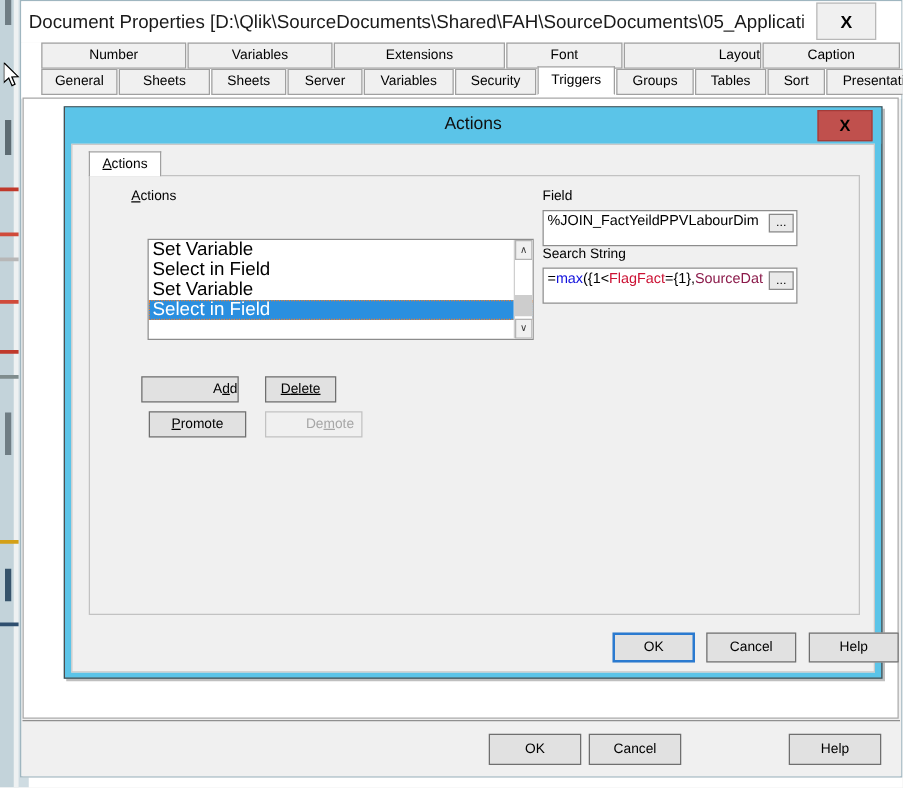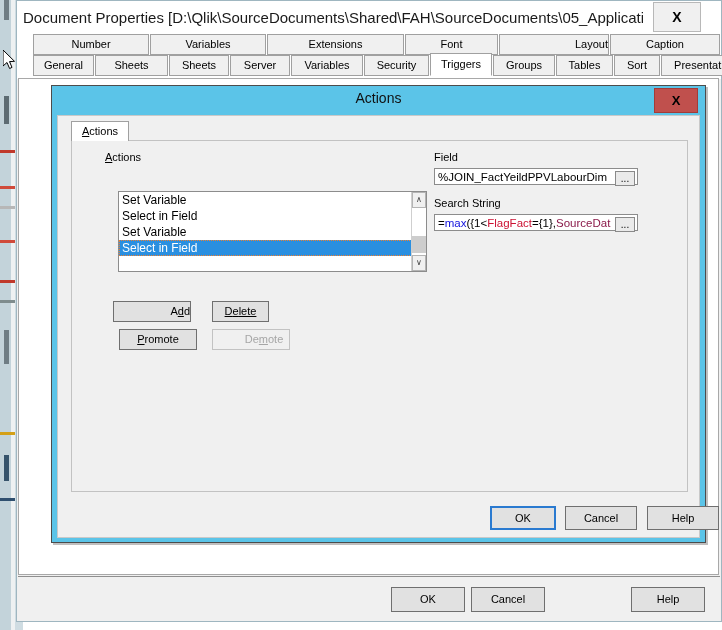--- a/index.html
+++ b/index.html
@@ -61,32 +61,32 @@
     background:#ffffff;border:1px solid #a0a0a0;border-bottom:none;box-sizing:border-box;
     font-size:11px;text-align:center;line-height:18px;cursor:default;z-index:4;}
   #inner-tabpage{position:absolute;left:13px;top:24px;width:617px;height:352px;
     background:#f0f0f0;border:1px solid #c2c2c2;box-sizing:border-box;}
 
   .grp-label{position:absolute;font-size:11px;color:#000;}
 
   
   #actions-list{position:absolute;left:46px;top:50px;width:309px;height:81px;
     background:#ffffff;border:1px solid #8c8c8c;box-sizing:border-box;overflow:hidden;}
-  .lrow{height:16px;line-height:16px;padding-left:3px;font-size:12px;color:#000;
+  .lrow{height:16px;line-height:16px;padding-left:3px;font-size:15px;color:#000;
     white-space:nowrap;cursor:default;}
   .lrow.sel{background:#2a8fe0;color:#ffffff;outline:1px dotted #f08030;outline-offset:-1px;}
   #list-scroll{position:absolute;right:0;top:0;width:15px;height:79px;background:#ffffff;
     border-left:1px solid #cfcfcf;box-sizing:border-box;}
   .sbtn{position:absolute;left:0;width:14px;height:16px;background:#f0f0f0;
     border:1px solid #b4b4b4;box-sizing:border-box;text-align:center;font-size:8px;
     line-height:13px;color:#3c3c3c;cursor:default;}
   #sb-thumb{position:absolute;left:0;top:44px;width:14px;height:17px;background:#cdcdcd;cursor:default;}
 
   
-  .fld-wrap{position:absolute;height:17px;border:1px solid #8c8c8c;background:#ffffff;
+  .fld-wrap{position:absolute;height:29px;border:1px solid #8c8c8c;background:#ffffff;
     box-sizing:border-box;}
   .fld-text{position:absolute;left:3px;top:2px;font-size:11.5px;white-space:nowrap;overflow:hidden;}
   .ellips{position:absolute;right:2px;top:2px;width:20px;height:15px;background:#eaeaea;
     border:1px solid #8a8a8a;box-sizing:border-box;font-size:10px;text-align:center;
     line-height:13px;color:#000;cursor:default;}
   .tok-plain{color:#000;}
 
   .u{text-decoration:underline;}
 
   

